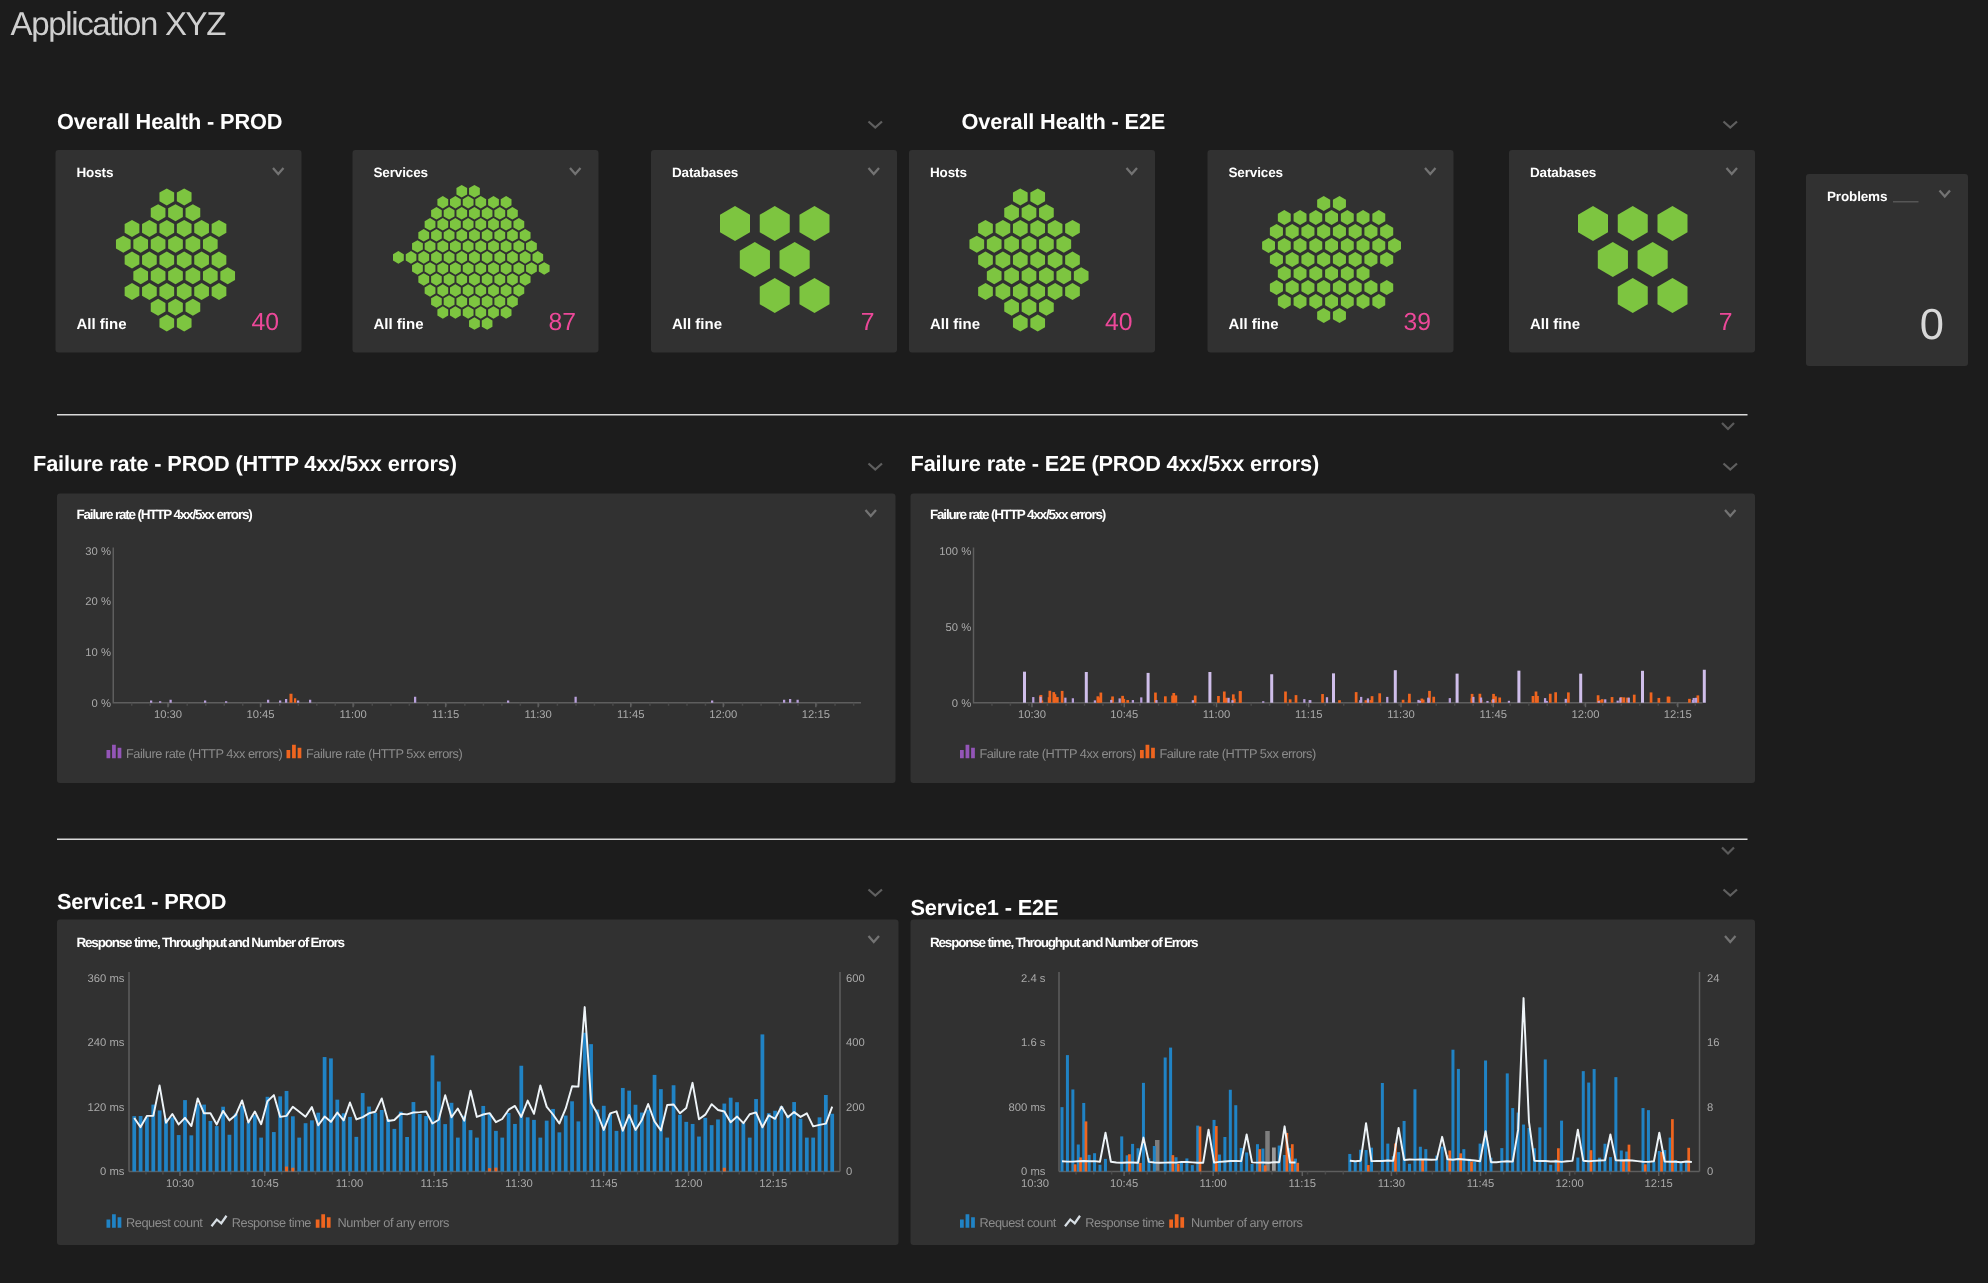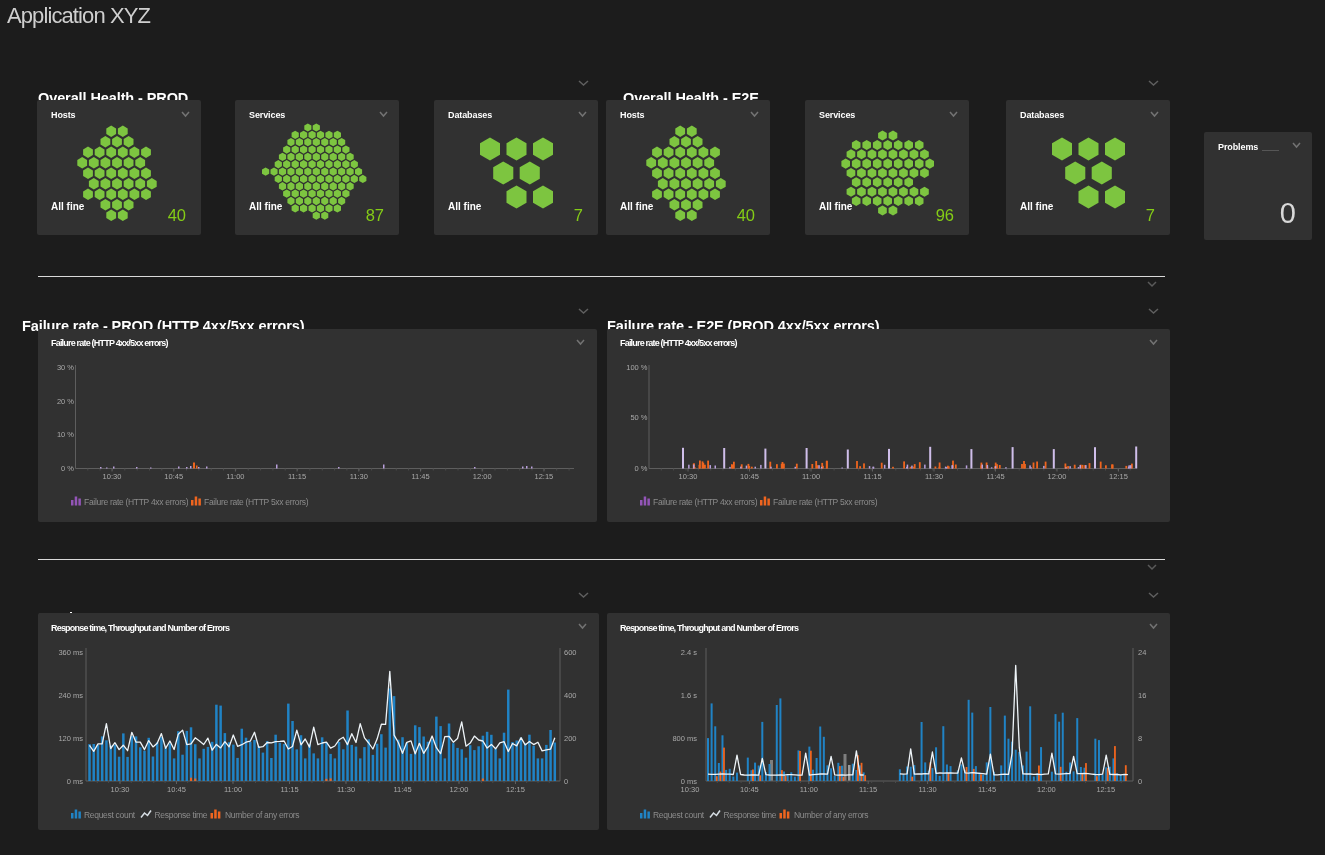--- a/index.html
+++ b/index.html
@@ -1,32 +1,32 @@
 <!DOCTYPE html>
 <html><head><meta charset="utf-8"><style>
 * { margin:0; padding:0; box-sizing:border-box; }
 html,body { width:1325px; height:855px; background:#1c1c1c; font-family:"Liberation Sans", sans-serif; overflow:hidden; position:relative; }
 .tile { position:absolute; background:#313131; border-radius:2px; }
 .tiletitle { position:absolute; left:14px; top:10px; font-size:9px; font-weight:bold; color:#fff; letter-spacing:-0.1px; }
-.allfine { position:absolute; left:14px; bottom:23px; font-size:10px; font-weight:bold; color:#fff; }
-.bignum { position:absolute; right:15px; bottom:10px; font-size:16.5px; font-weight:400; color:#84cc16; }
-.sect { position:absolute; font-size:14.5px; font-weight:bold; color:#fff; letter-spacing:-0.1px;margin-top:16px; }
+.allfine { position:absolute; left:14px; bottom:13px; font-size:10px; font-weight:bold; color:#fff; }
+.bignum { position:absolute; right:15px; bottom:10px; font-size:16.5px; font-weight:400; color:#ec4899; }
+.sect { position:absolute; font-size:14.5px; font-weight:bold; color:#fff; letter-spacing:-0.1px; }
 .divider { position:absolute; height:0; border-top:1.5px solid #d9d9d9; }
 .ct { font-size:9px; font-weight:bold; fill:#fff; letter-spacing:-0.8px; }
 .al { font-size:7.5px; fill:#a9a9a9; }
 .lg { font-size:8.5px; fill:#8c8c8c; letter-spacing:-0.3px; }
 </style></head>
 <body>
 <div style="position:absolute;left:7px;top:3px;font-size:22px;color:#cfcfcf;letter-spacing:-0.9px">Application XYZ</div>
 
 <div class="sect" style="left:38px;top:74px">Overall Health - PROD</div>
 <svg style="position:absolute;left:578px;top:80px" width="11" height="7" viewBox="0 0 11 7">
     <polyline points="1,1 5.5,5 10,1" fill="none" stroke="#5f5f5f" stroke-width="1.5"></polyline>
   </svg>
-<div class="sect" style="left:623px;top:74px">Overall Health - E2E</div>
+<div class="sect" style="left:641px;top:74px">Overall Health - E2E</div>
 <svg style="position:absolute;left:1148px;top:80px" width="11" height="7" viewBox="0 0 11 7">
     <polyline points="1,1 5.5,5 10,1" fill="none" stroke="#5f5f5f" stroke-width="1.5"></polyline>
   </svg>
 
 <div class="tile" style="left:37px;top:100px;width:164px;height:135px">
   <div class="tiletitle">Hosts</div>
   <svg style="position:absolute;left:144px;top:11px" width="9" height="7" viewBox="0 0 9 7">
       <polyline points="1,1 4.5,5 8,1" fill="none" stroke="#737373" stroke-width="1.5"></polyline>
     </svg>
   <svg style="position:absolute;left:0;top:0" width="164" height="135">
@@ -306,41 +306,41 @@
       <polygon points="61.7,96.0 57.4,98.5 57.4,103.5 61.7,106.0 66.0,103.5 66.0,98.5" fill="#7dc540"></polygon>
       <polygon points="72.2,96.0 67.9,98.5 67.9,103.5 72.2,106.0 76.5,103.5 76.5,98.5" fill="#7dc540"></polygon>
       <polygon points="82.7,96.0 78.4,98.5 78.4,103.5 82.7,106.0 87.0,103.5 87.0,98.5" fill="#7dc540"></polygon>
       <polygon points="93.2,96.0 88.9,98.5 88.9,103.5 93.2,106.0 97.5,103.5 97.5,98.5" fill="#7dc540"></polygon>
       <polygon points="103.7,96.0 99.4,98.5 99.4,103.5 103.7,106.0 108.0,103.5 108.0,98.5" fill="#7dc540"></polygon>
       <polygon points="114.2,96.0 109.9,98.5 109.9,103.5 114.2,106.0 118.5,103.5 118.5,98.5" fill="#7dc540"></polygon>
       <polygon points="77.5,105.4 73.1,107.9 73.1,112.9 77.5,115.4 81.8,112.9 81.8,107.9" fill="#7dc540"></polygon>
       <polygon points="88.0,105.4 83.6,107.9 83.6,112.9 88.0,115.4 92.3,112.9 92.3,107.9" fill="#7dc540"></polygon>
     </svg>
   <div class="allfine">All fine</div>
-  <div class="bignum">96</div>
+  <div class="bignum">39</div>
 </div>
 <div class="tile" style="left:1006px;top:100px;width:164px;height:135px">
   <div class="tiletitle">Databases</div>
   <svg style="position:absolute;left:144px;top:11px" width="9" height="7" viewBox="0 0 9 7">
       <polyline points="1,1 4.5,5 8,1" fill="none" stroke="#737373" stroke-width="1.5"></polyline>
     </svg>
   <svg style="position:absolute;left:0;top:0" width="164" height="135">
       <polygon points="56.0,37.4 46.0,43.2 46.0,54.8 56.0,60.6 66.0,54.8 66.0,43.2" fill="#7dc540"></polygon>
       <polygon points="82.5,37.4 72.5,43.2 72.5,54.8 82.5,60.6 92.5,54.8 92.5,43.2" fill="#7dc540"></polygon>
       <polygon points="109.0,37.4 99.0,43.2 99.0,54.8 109.0,60.6 119.0,54.8 119.0,43.2" fill="#7dc540"></polygon>
       <polygon points="69.2,61.4 59.2,67.2 59.2,78.8 69.2,84.6 79.3,78.8 79.3,67.2" fill="#7dc540"></polygon>
       <polygon points="95.8,61.4 85.7,67.2 85.7,78.8 95.8,84.6 105.8,78.8 105.8,67.2" fill="#7dc540"></polygon>
       <polygon points="82.5,85.4 72.5,91.2 72.5,102.8 82.5,108.6 92.5,102.8 92.5,91.2" fill="#7dc540"></polygon>
       <polygon points="109.0,85.4 99.0,91.2 99.0,102.8 109.0,108.6 119.0,102.8 119.0,91.2" fill="#7dc540"></polygon>
     </svg>
   <div class="allfine">All fine</div>
   <div class="bignum">7</div>
 </div>
 
-<div class="tile" style="left:1204px;top:132px;width:108px;height:108px">
+<div class="tile" style="left:1204px;top:116px;width:108px;height:128px">
   <div class="tiletitle">Problems</div>
   <div style="position:absolute;left:58px;top:18px;width:17px;border-top:1.5px solid #565656"></div>
   <svg style="position:absolute;left:88px;top:10px" width="9" height="7" viewBox="0 0 9 7">
       <polyline points="1,1 4.5,5 8,1" fill="none" stroke="#737373" stroke-width="1.5"></polyline>
     </svg>
   <div style="position:absolute;right:16px;bottom:10px;font-size:29px;font-weight:300;color:#d8d8d8">0</div>
 </div>
 
 <div class="divider" style="left:38px;top:276px;width:1127px"></div>
 <svg style="position:absolute;left:1147px;top:281px" width="10" height="7" viewBox="0 0 10 7">

